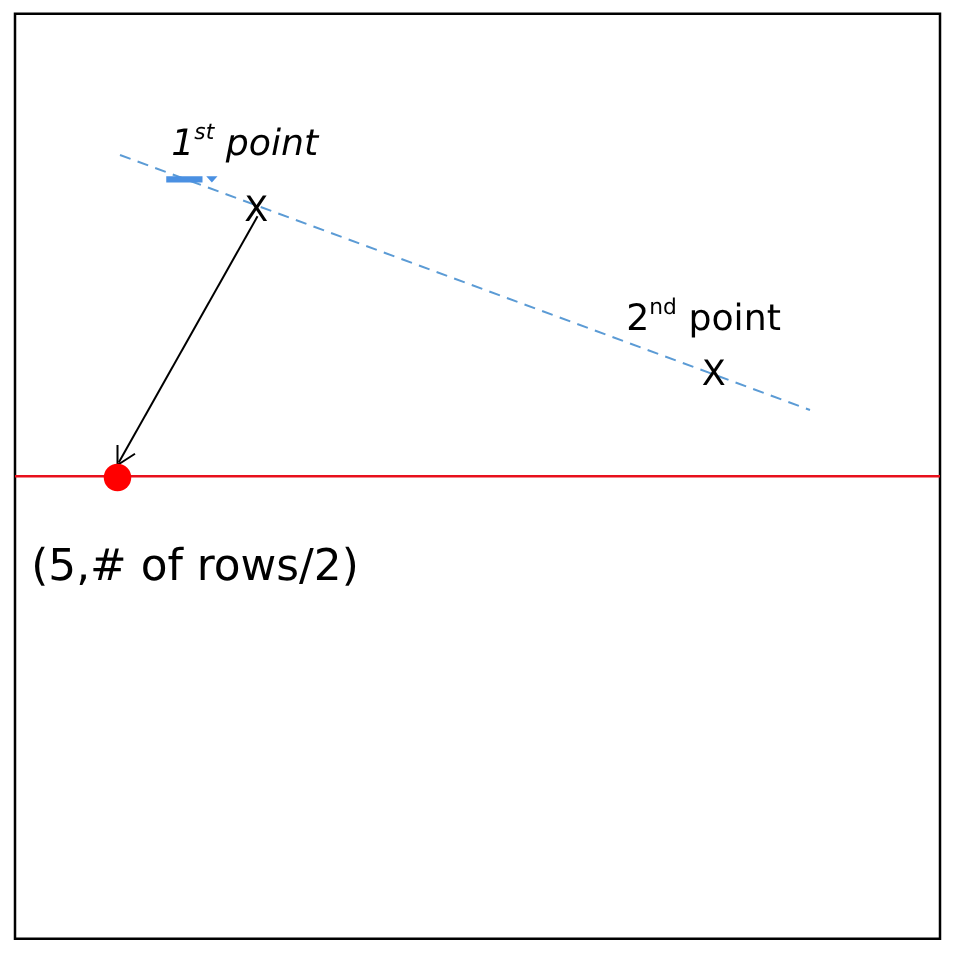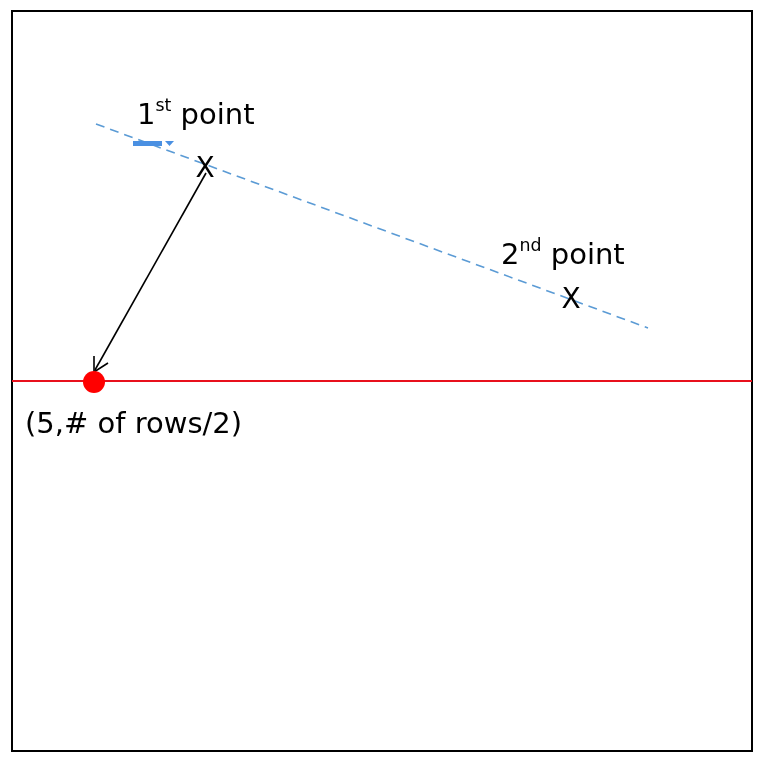--- a/index.html
+++ b/index.html
@@ -34,25 +34,25 @@
 
   <rect x="133" y="141" width="29" height="5" fill="#4a90e2"></rect>
   <polygon points="165,141 174,141 169.5,146" fill="#4a90e2"></polygon>
 
   <line x1="206" y1="173" x2="95" y2="370" stroke="#000000" stroke-width="1.6"></line>
   <polyline points="94,356 94,372 108,363" fill="none" stroke="#000000" stroke-width="1.6"></polyline>
 
   <circle cx="94" cy="382" r="11" fill="#ff0000"></circle>
 </svg>
 
-<div class="label" style="left:137px; top:100px; font-size:29px;">
+<div class="label" style="left:137px; top:100px; font-size:29px;font-style:italic;">
   <span>1</span><sup>st</sup><span> point</span>
 </div>
 
 <div class="mark" style="left:205px; top:168px; font-size:28px;">X</div>
 
 <div class="label" style="left:501px; top:240px; font-size:29px;">
   <span>2</span><sup>nd</sup><span> point</span>
 </div>
 
 <div class="mark" style="left:571px; top:299px; font-size:28px;">X</div>
 
-<div class="label" style="left:25px; top:409px; font-size:29px;">(5,# of rows/2)</div>
+<div class="label" style="left:25px; top:436px; font-size:35px;">(5,# of rows/2)</div>
 
 </body></html>

